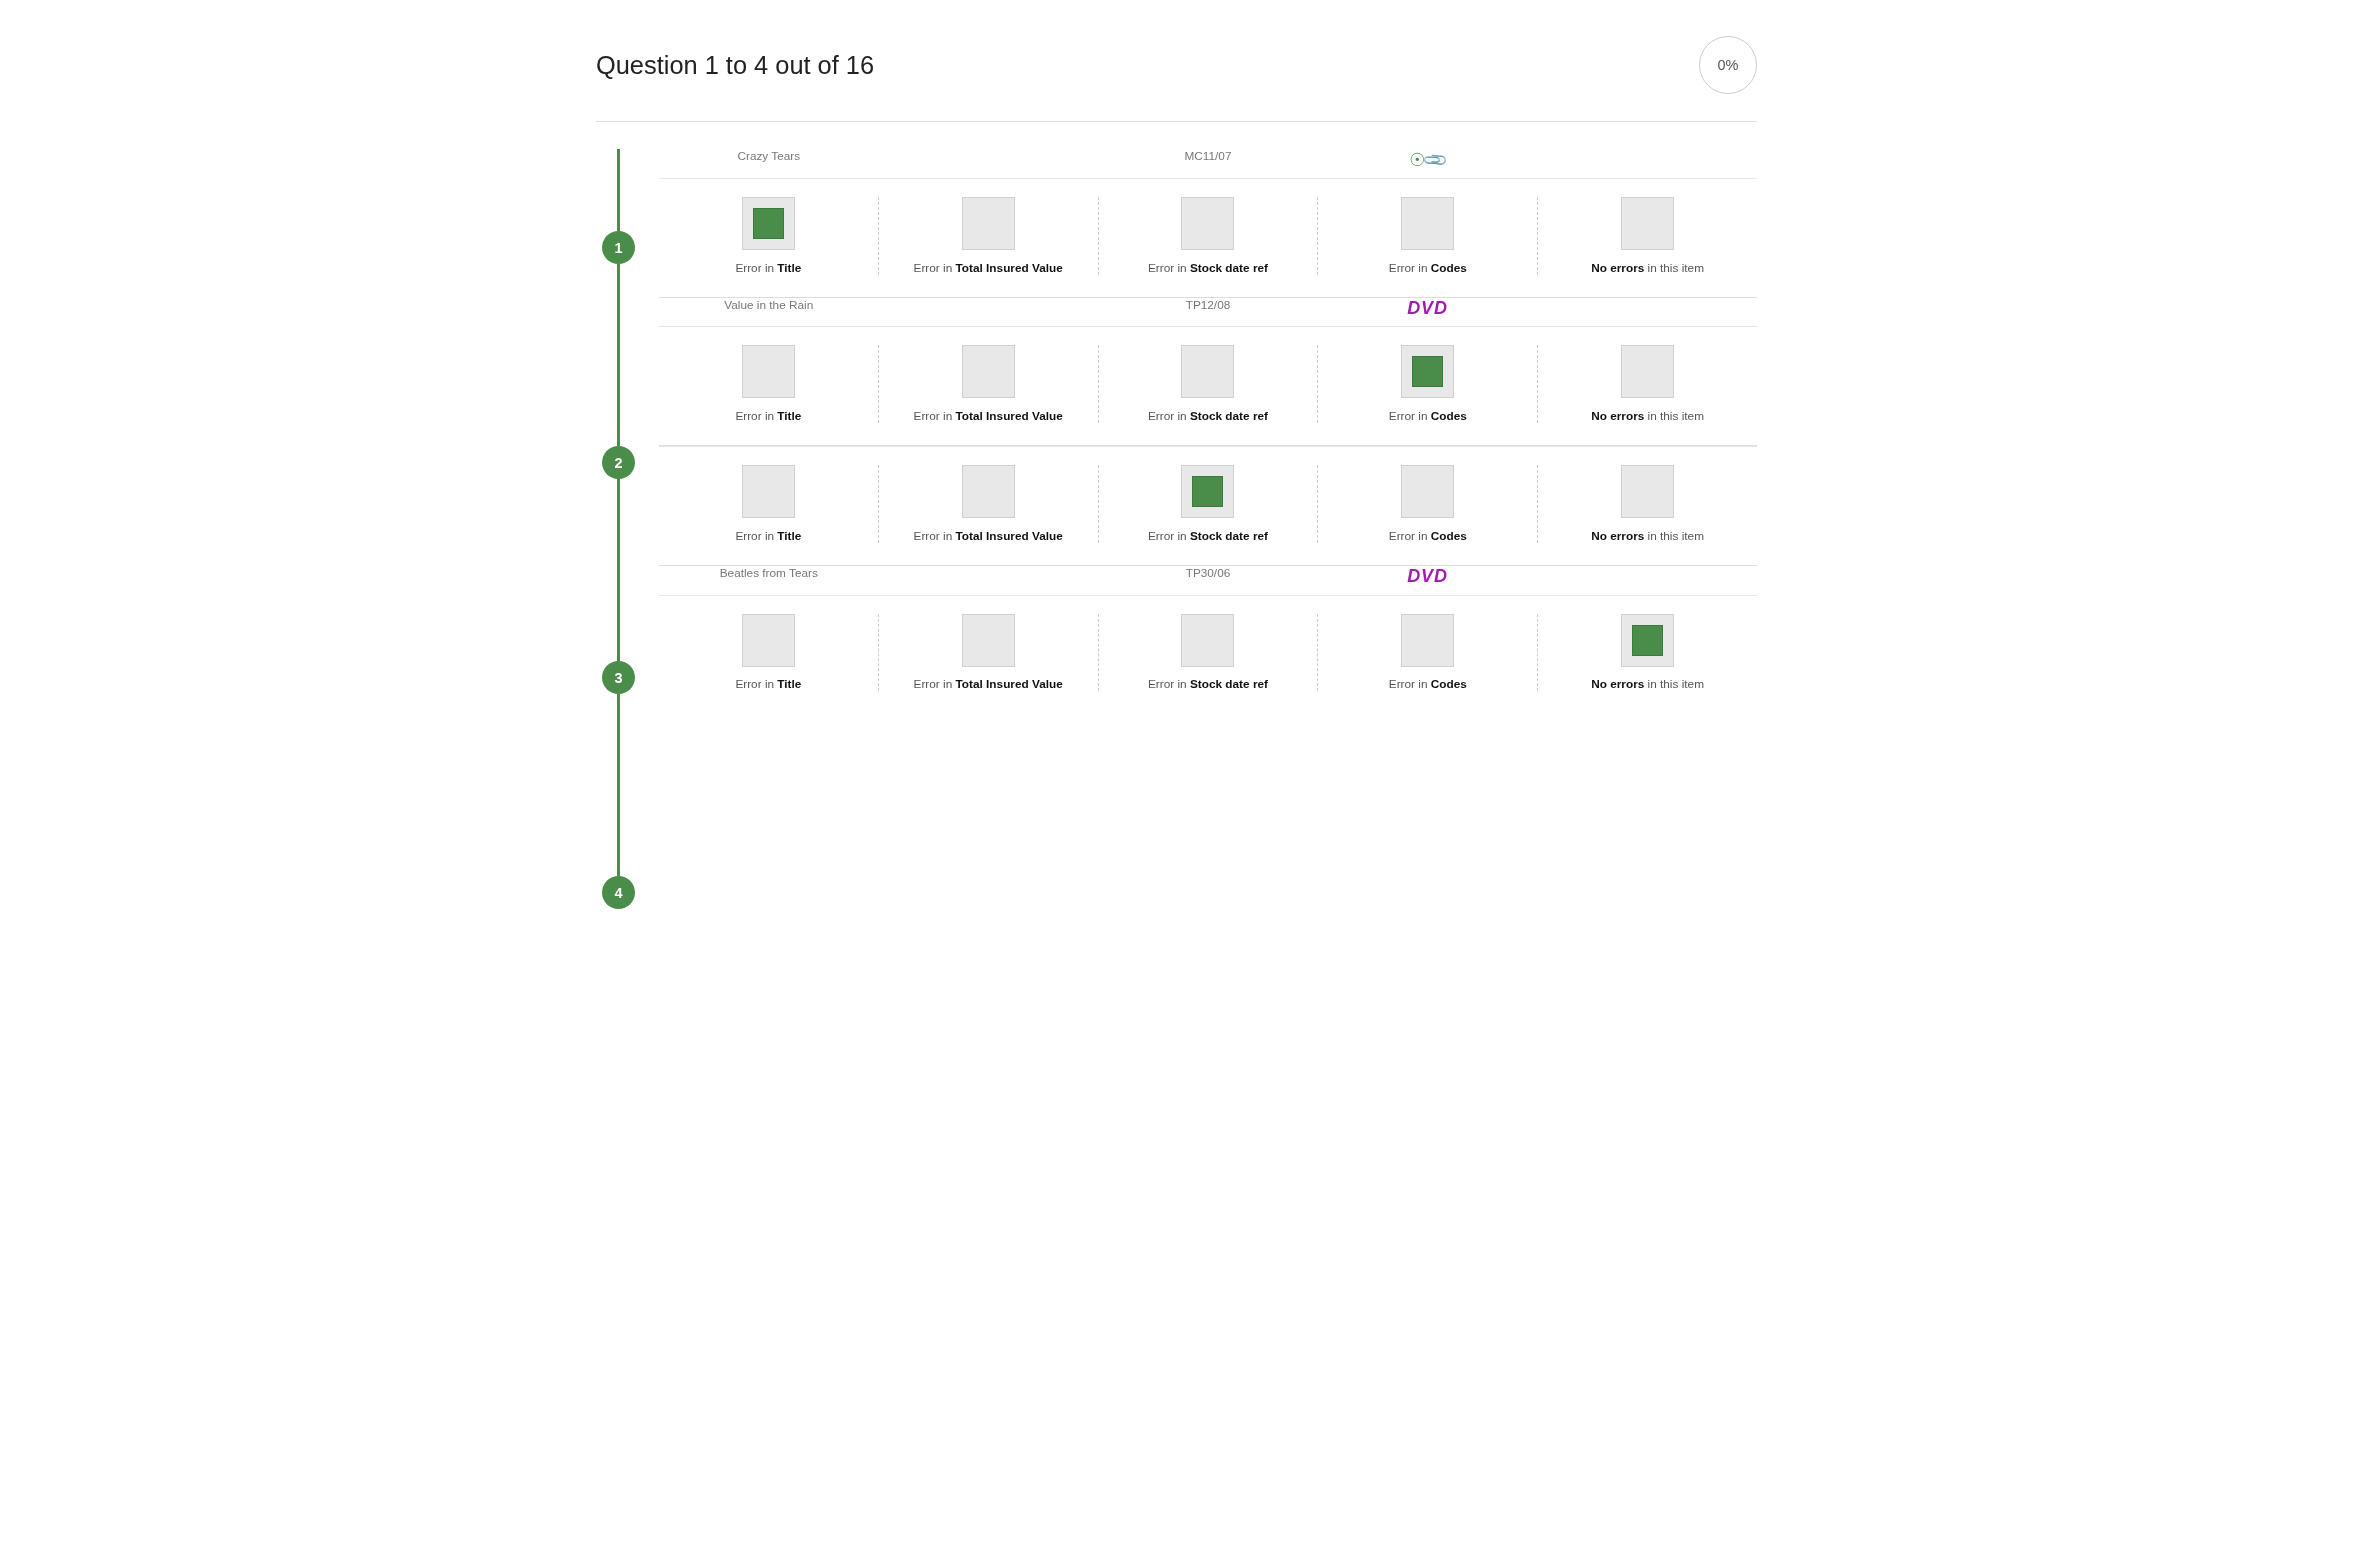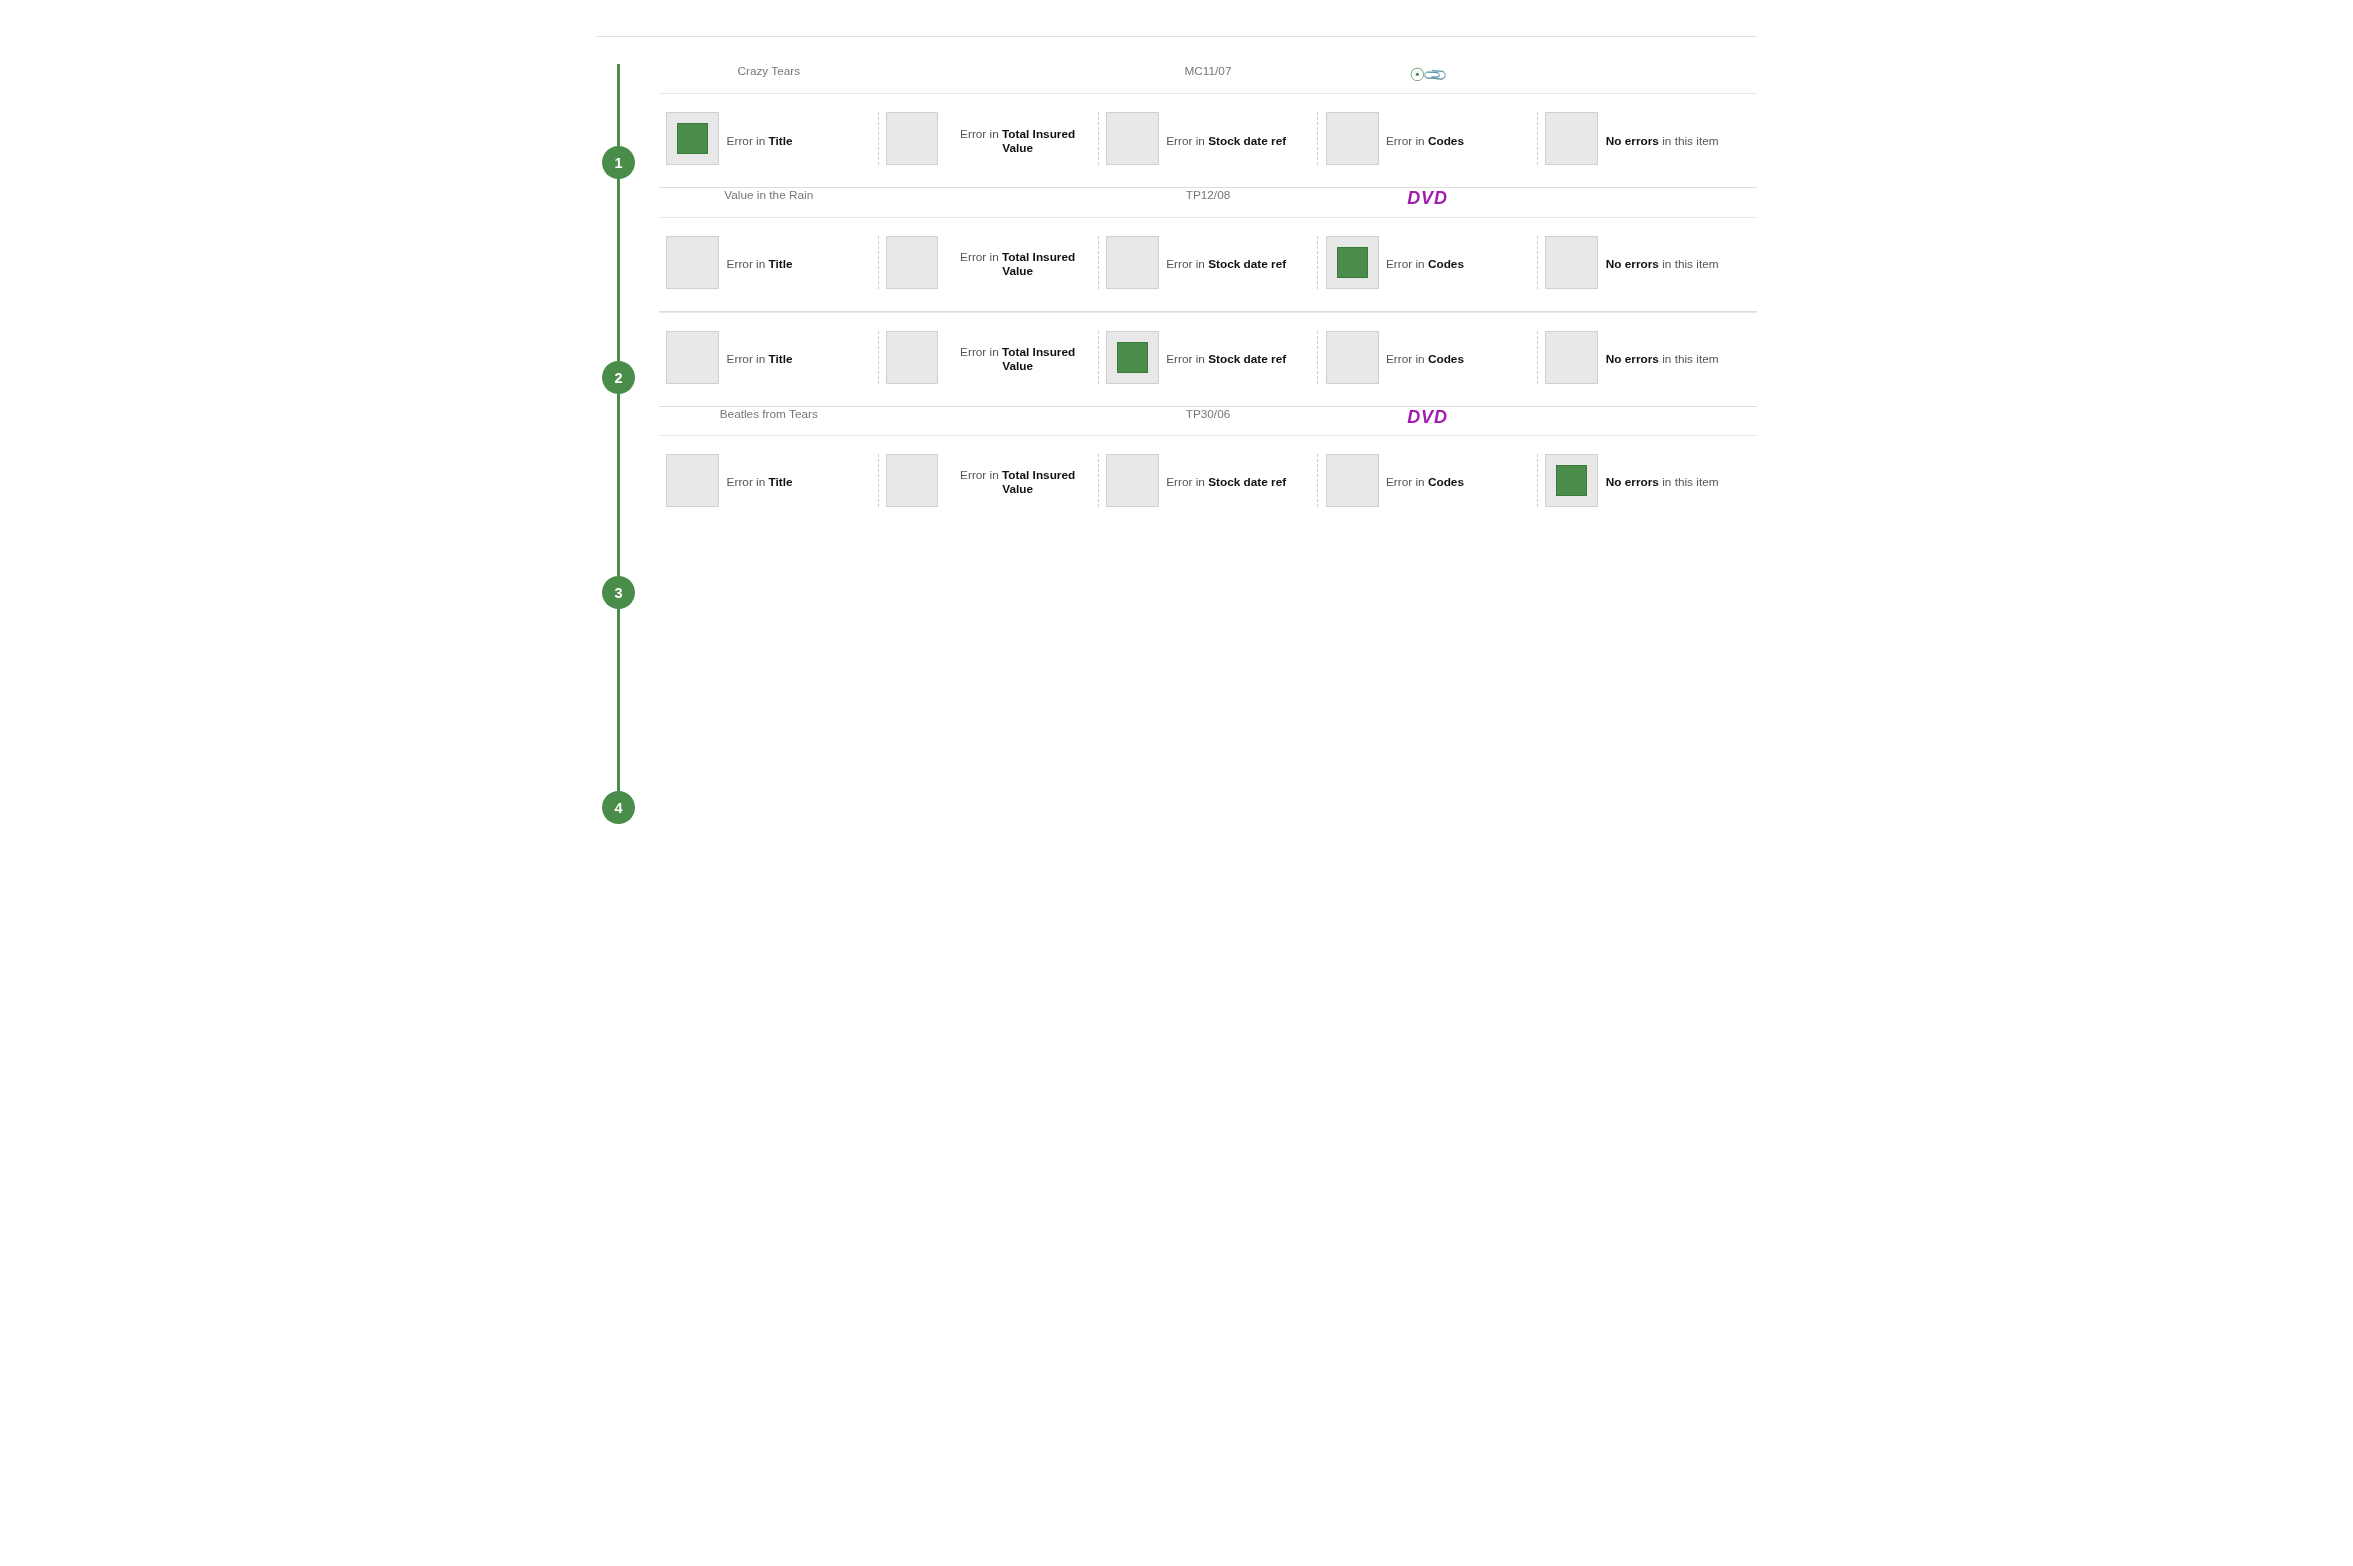--- a/index.html
+++ b/index.html
@@ -107,20 +107,21 @@
 
     .q-cells {
       display: flex;
       border-top: 0.9px solid #e8e8e8;
       padding: 18px 0 22px;
     }
 
     .q-cell {
       flex: 1;
       display: flex;
+      flex-direction: column;
       align-items: center;
       gap: 7.3px;
       padding: 0 7.3px;
       border-right: 0.9px dashed #ccc;
     }
 
     .q-cell:last-child {
       border-right: none;
     }
 
@@ -158,20 +159,24 @@
     .section-divider {
       border: none;
       border-top: 0.9px solid #ddd;
       margin: 0;
     }
   </style>
 </head>
 <body>
 
 <div class="page-wrapper">
+  <div class="header">
+    <h1 class="page-title">Question 1 to 4 out of 16</h1>
+    <div class="progress-circle">0%</div>
+  </div>
 
   <hr class="divider">
 
   <div class="rows-and-timeline">
 
     <div class="timeline-column" id="timeline-col" style="padding-top: 0px;">
         <div style="display:flex;flex-direction:column;align-items:center;height:100%;">
     <div class="tl-node-wrap">
       <div style="width:2.7px;background:#4a8c4a;min-height:82px;"></div>
       <div class="timeline-node">1</div>

